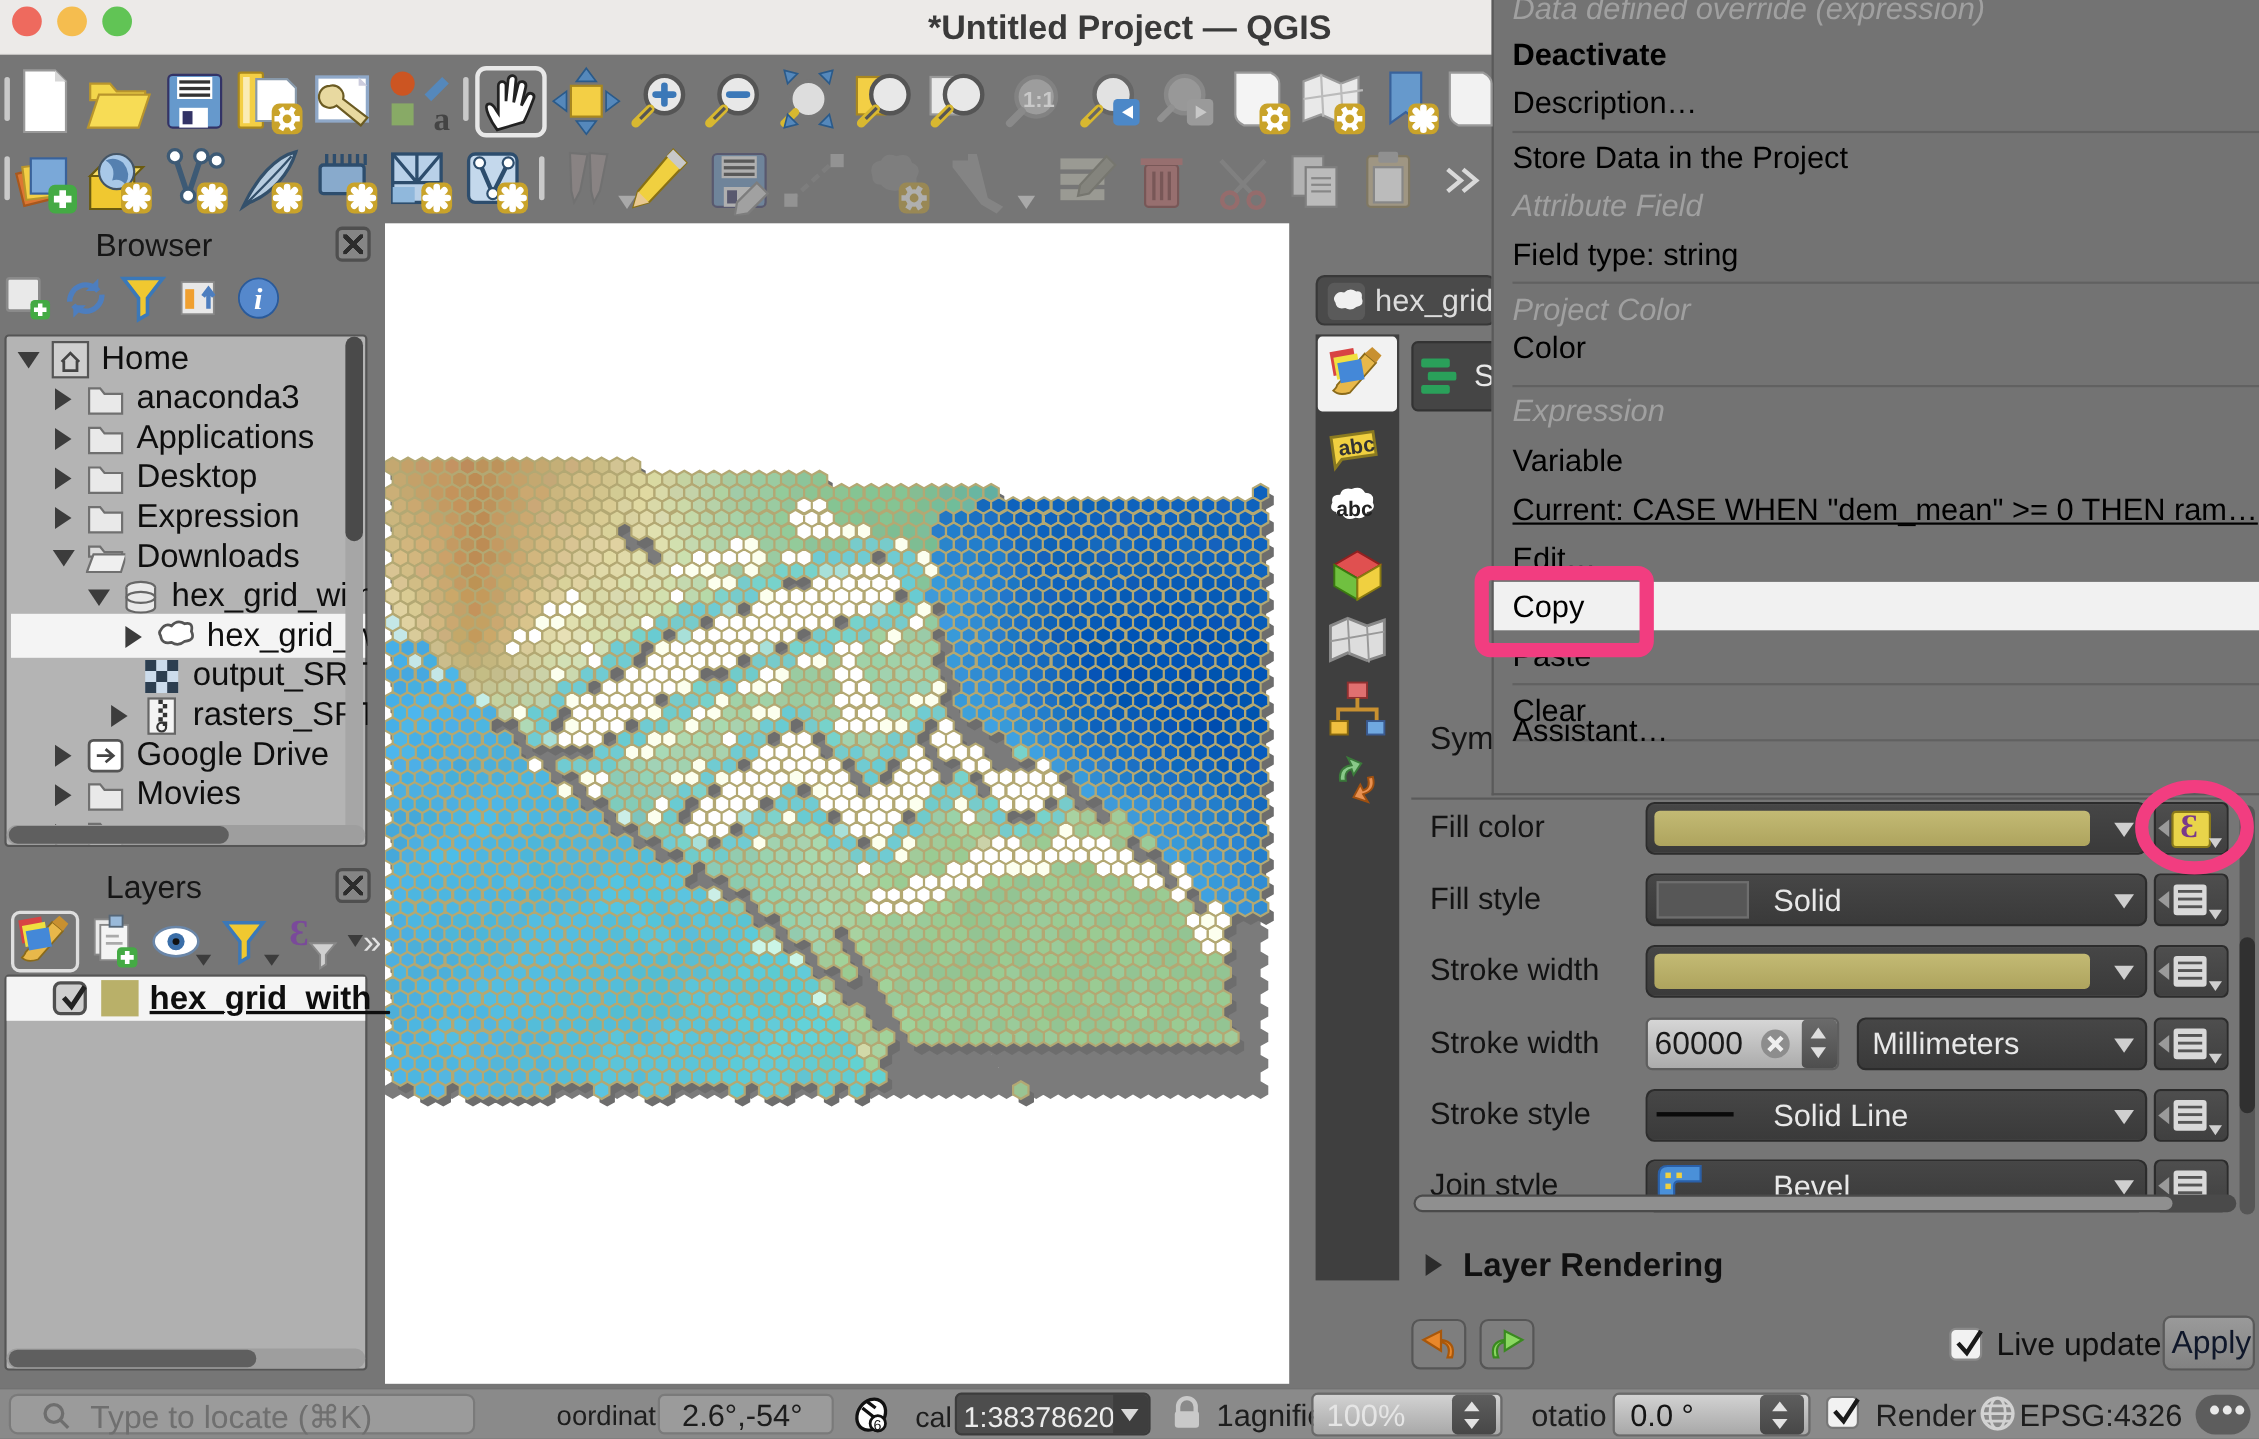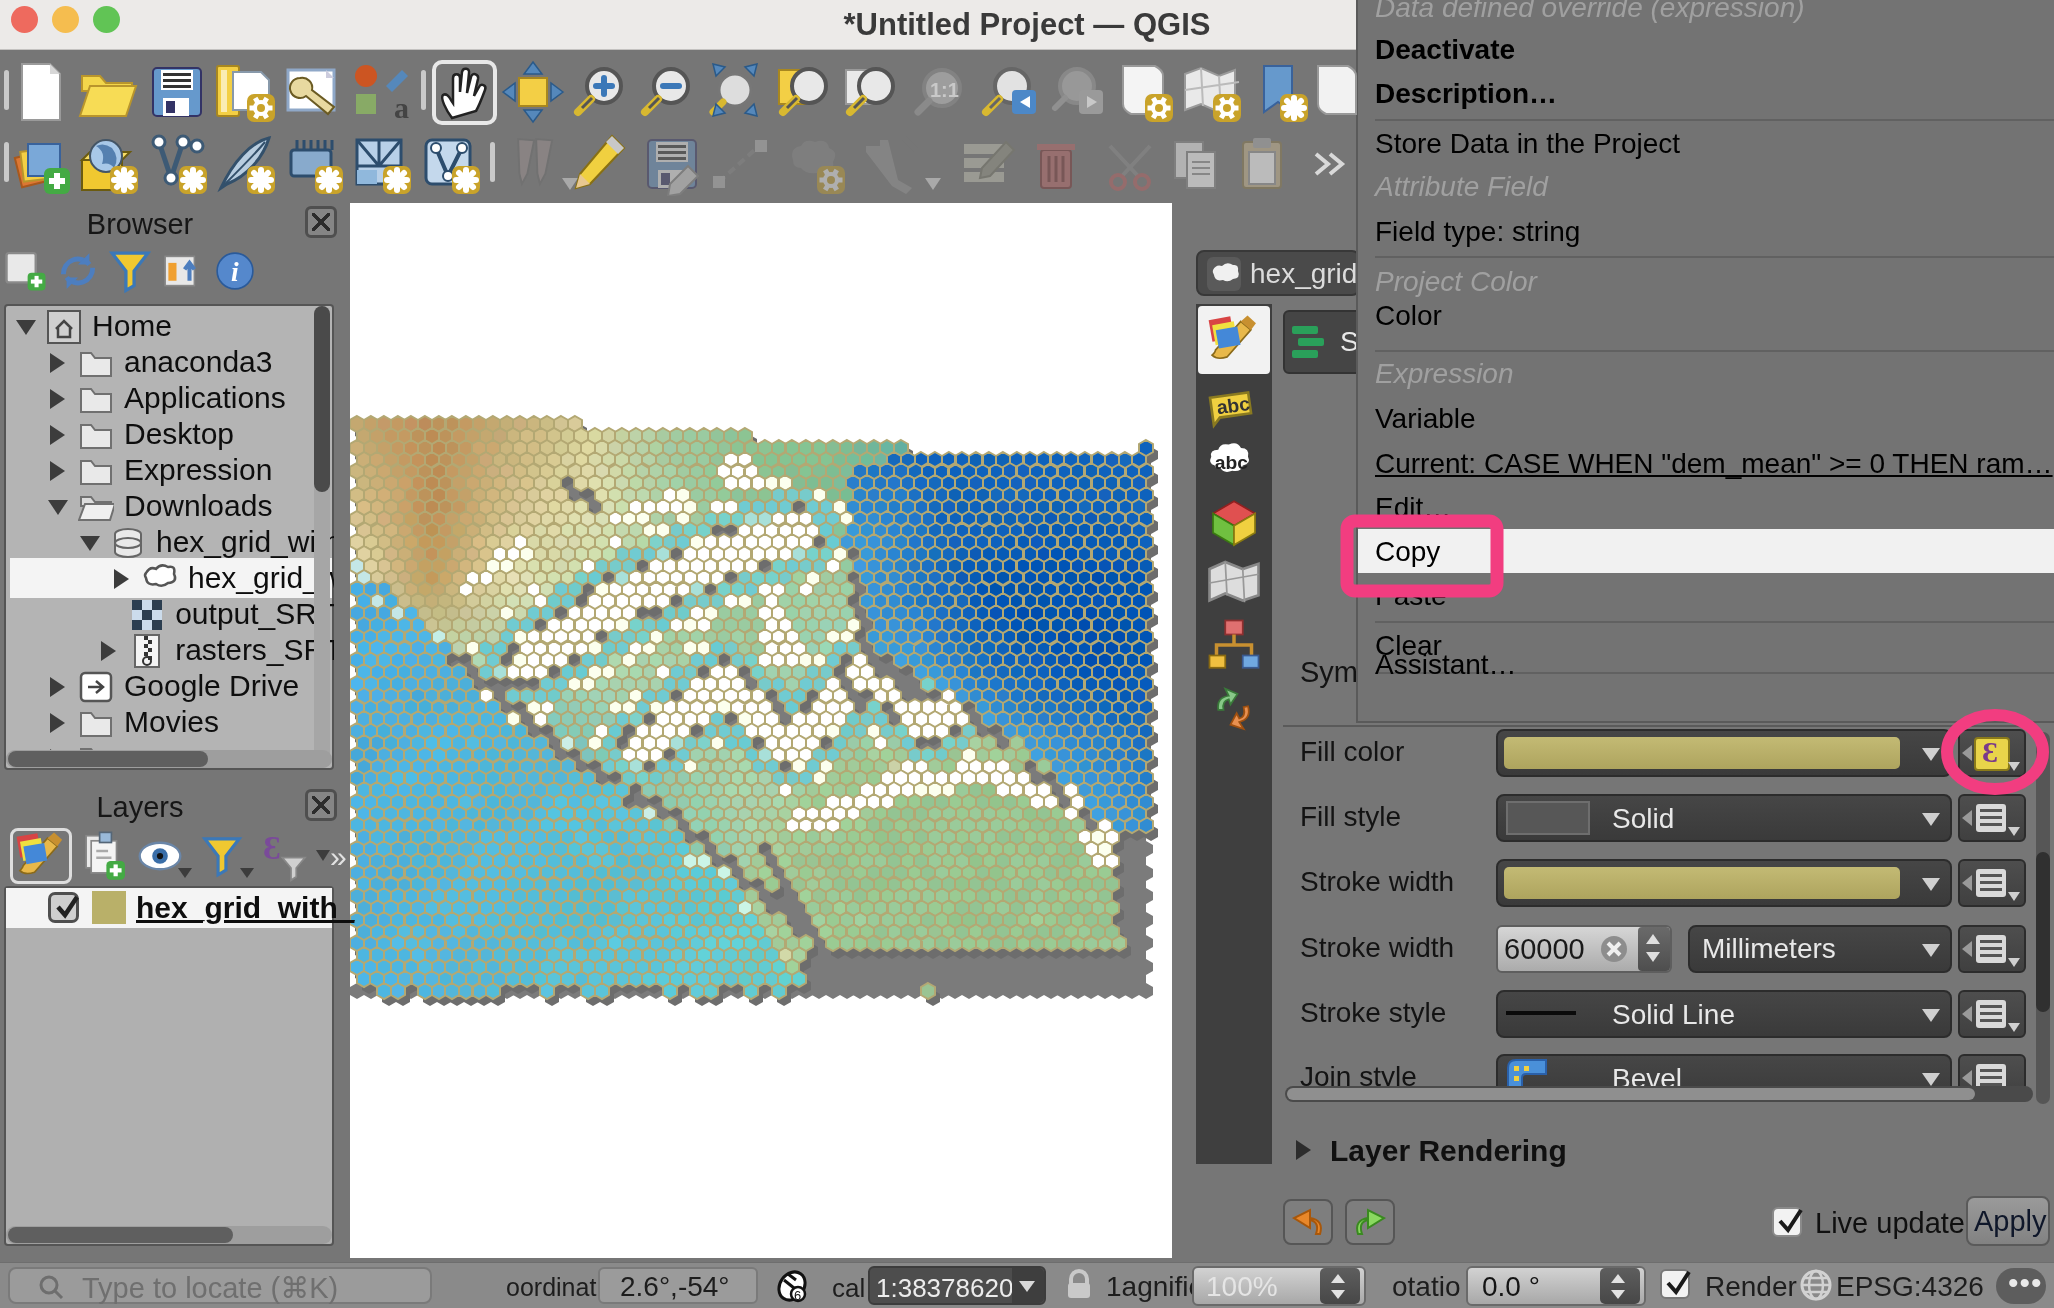--- a/index.html
+++ b/index.html
@@ -540,21 +540,21 @@
     <ellipse cx="18" cy="18" rx="7" ry="14" fill="none" stroke="#d2d2d2" stroke-width="2.5"></ellipse>
     <path d="M4 18 h28 M6 11 h24 M6 25 h24" stroke="#d2d2d2" stroke-width="2.5"></path>
   </svg>
 <div class="abs" style="left:1836px;top:1271px;font-size:28px;color:#1d1d1d;">EPSG:4326</div>
 <div class="abs" style="left:1996px;top:1268px;width:50px;height:36px;background:#5d5d5d;border-radius:18px;"></div>
 <div class="abs" style="left:2008px;top:1266px;font-size:30px;color:#e9e9e9;letter-spacing:1px;">•••</div>
 <div class="abs" style="left:1356px;top:0px;width:698px;height:723px;background:#737373;border-left:2px solid #5a5a5a;border-bottom:2px solid #5a5a5a;"></div>
 <div class="abs" style="left:1356px;top:0;width:698px;height:723px;overflow:hidden;">
     <div class="mi dis" style="top:-8px;">Data defined override (expression)</div>
     <div class="mi" style="top:34px;font-weight:bold;">Deactivate</div>
-    <div class="mi" style="top:78px;font-weight:bold;">Description…</div>
+    <div class="mi" style="top:78px;">Description…</div>
     <div class="msep" style="top:119px;"></div>
     <div class="mi" style="top:128px;">Store Data in the Project</div>
     <div class="mi dis" style="top:171px;">Attribute Field</div>
     <div class="mi" style="top:216px;">Field type: string</div>
     <div class="msep" style="top:256px;"></div>
     <div class="mi dis" style="top:266px;">Project Color</div>
     <div class="mi" style="top:300px;">Color</div>
     <div class="msep" style="top:350px;"></div>
     <div class="mi dis" style="top:358px;">Expression</div>
     <div class="mi" style="top:403px;">Variable</div>

